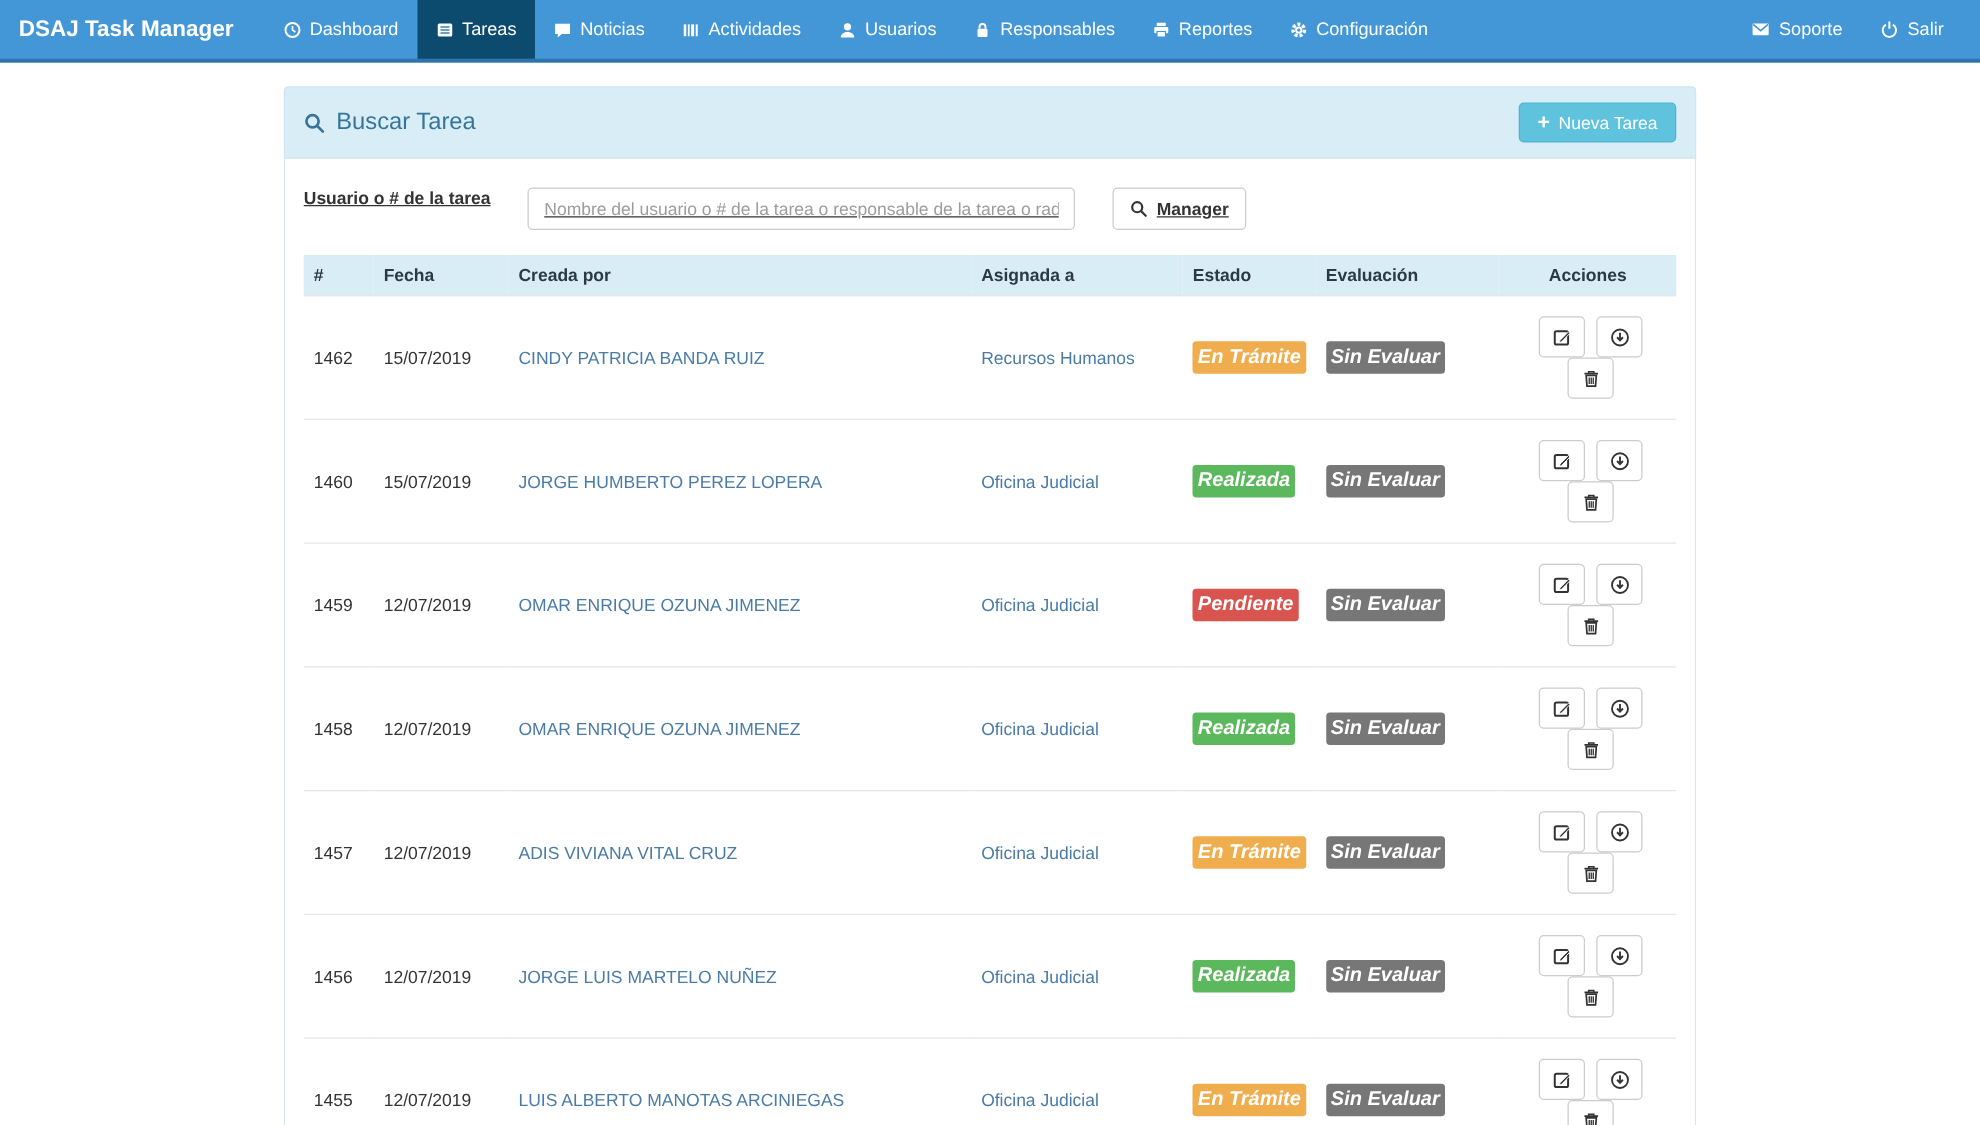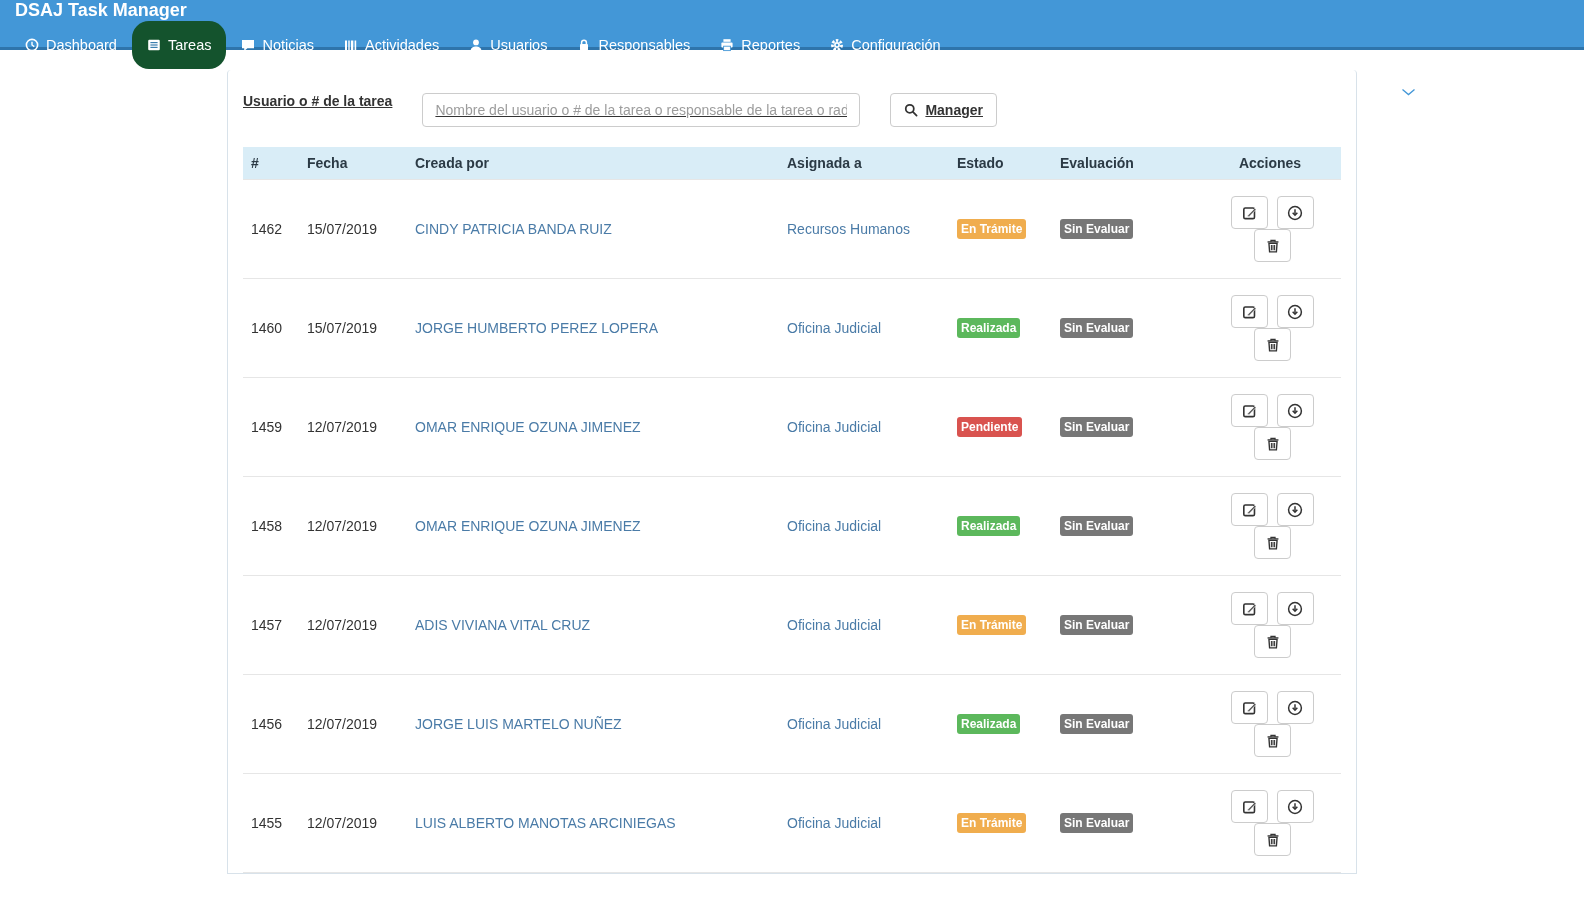--- a/index.html
+++ b/index.html
@@ -6,33 +6,33 @@
   html,body { margin:0; padding:0; }
   body {
     width:1584px; height:900px; overflow:hidden;
     background:#fff;
     font-family:"Liberation Sans","DejaVu Sans",sans-serif;
     font-size:14px; color:#333;
   }
   
   .navbar {
     height:50px; background:#4397d7; border-bottom:3px solid #2e74ab;
-    display:flex; align-items:stretch;flex-direction:column;
+    display:flex; align-items:stretch;
   }
   .brand {
     color:#fff; font-size:18px; font-weight:700;
     padding:0 15px; display:flex; align-items:center; white-space:nowrap;
   }
   .nav-menu { display:flex; align-items:stretch; margin-left:10px; }
   .nav-menu.right { margin-left:auto; padding-right:14px; }
   .nav-item {
     display:flex; align-items:center; gap:7px; padding:16px 15px;
     color:#fff; font-size:14.5px; text-decoration:none; cursor:pointer; white-space:nowrap;
   }
-  .nav-item.active { background:#14532d;border-radius:17px; }
+  .nav-item.active { background:#0c4a6e; }
   .icon { display:inline-flex; align-items:center; justify-content:center; }
   
   .container { width:1130px; margin:20px auto 0; }
   .panel {
     border:1px solid #d8e2ea; border-top:none; border-radius:4px 4px 0 0;
     min-height:778px; background:#fff;
   }
   .panel-heading {
     background:#d9edf7; border:1px solid #cfe5f2; border-radius:4px 4px 0 0;
     margin:-1px -1px 0; padding:12px 15px;
@@ -72,22 +72,22 @@
   tbody tr:last-child td { border-bottom:1px solid #e6e6e6; }
   .col-id { width:56px; }
   .col-fecha { width:108px; }
   .col-creada { width:372px;margin-left:32px; }
   .col-asignada { width:170px; }
   .col-estado { width:103px; }
   .col-eval { width:147px; }
   .col-acciones { width:142px; text-align:center; }
   td a { color:#4a7ba7; text-decoration:none; cursor:pointer; }
   .badge {
-    display:inline-block; padding:3px 4px; font-size:12px; font-weight:700;
-    color:#fff; border-radius:3px; white-space:nowrap; line-height:1.2;
+    display:inline-block; padding:3px 4px; font-size:16px; font-weight:700;
+    color:#fff; border-radius:3px; white-space:nowrap; line-height:1.2;font-style:italic;
   }
   .action-btn {
     width:37px; height:33px; background:#fff; border:1px solid #ccc; border-radius:4px;
     display:inline-flex; align-items:center; justify-content:center; cursor:pointer;
     margin-left:5px; padding:0;
   }
 </style>
 </head>
 <body>
 
@@ -190,20 +190,35 @@
             <line x1="7" y1="1.2" x2="7" y2="6.6" stroke="#fff" stroke-width="1.5"></line>
           </svg>
         </span>
         <span>Salir</span>
       </a>
     </div>
 </nav>
 
 <div class="container">
   <div class="panel">
+    <div class="panel-heading">
+      <div class="panel-title">
+        <span class="icon">
+          <svg viewBox="0 0 16 16" width="17" height="17">
+              <circle cx="6.6" cy="6.6" r="4.6" fill="none" stroke="#35759a" stroke-width="2"></circle>
+              <line x1="10.2" y1="10.2" x2="14.4" y2="14.4" stroke="#35759a" stroke-width="2" stroke-linecap="round"></line>
+            </svg>
+        </span>
+        <span>Buscar Tarea</span>
+      </div>
+      <button class="btn-new">
+        <span class="plus">+</span>
+        <span>Nueva Tarea</span>
+      </button>
+    </div>
     <div class="panel-body">
 
       <div class="search-form">
         <label>Usuario o # de la tarea</label>
         <input type="text" placeholder="Nombre del usuario o # de la tarea o responsable de la tarea o radicado" style="">
         <button class="btn-buscar">
           <span class="icon">
             <svg viewBox="0 0 16 16" width="14" height="14">
                 <circle cx="6.6" cy="6.6" r="4.6" fill="none" stroke="#333" stroke-width="2"></circle>
                 <line x1="10.2" y1="10.2" x2="14.4" y2="14.4" stroke="#333" stroke-width="2" stroke-linecap="round"></line>

